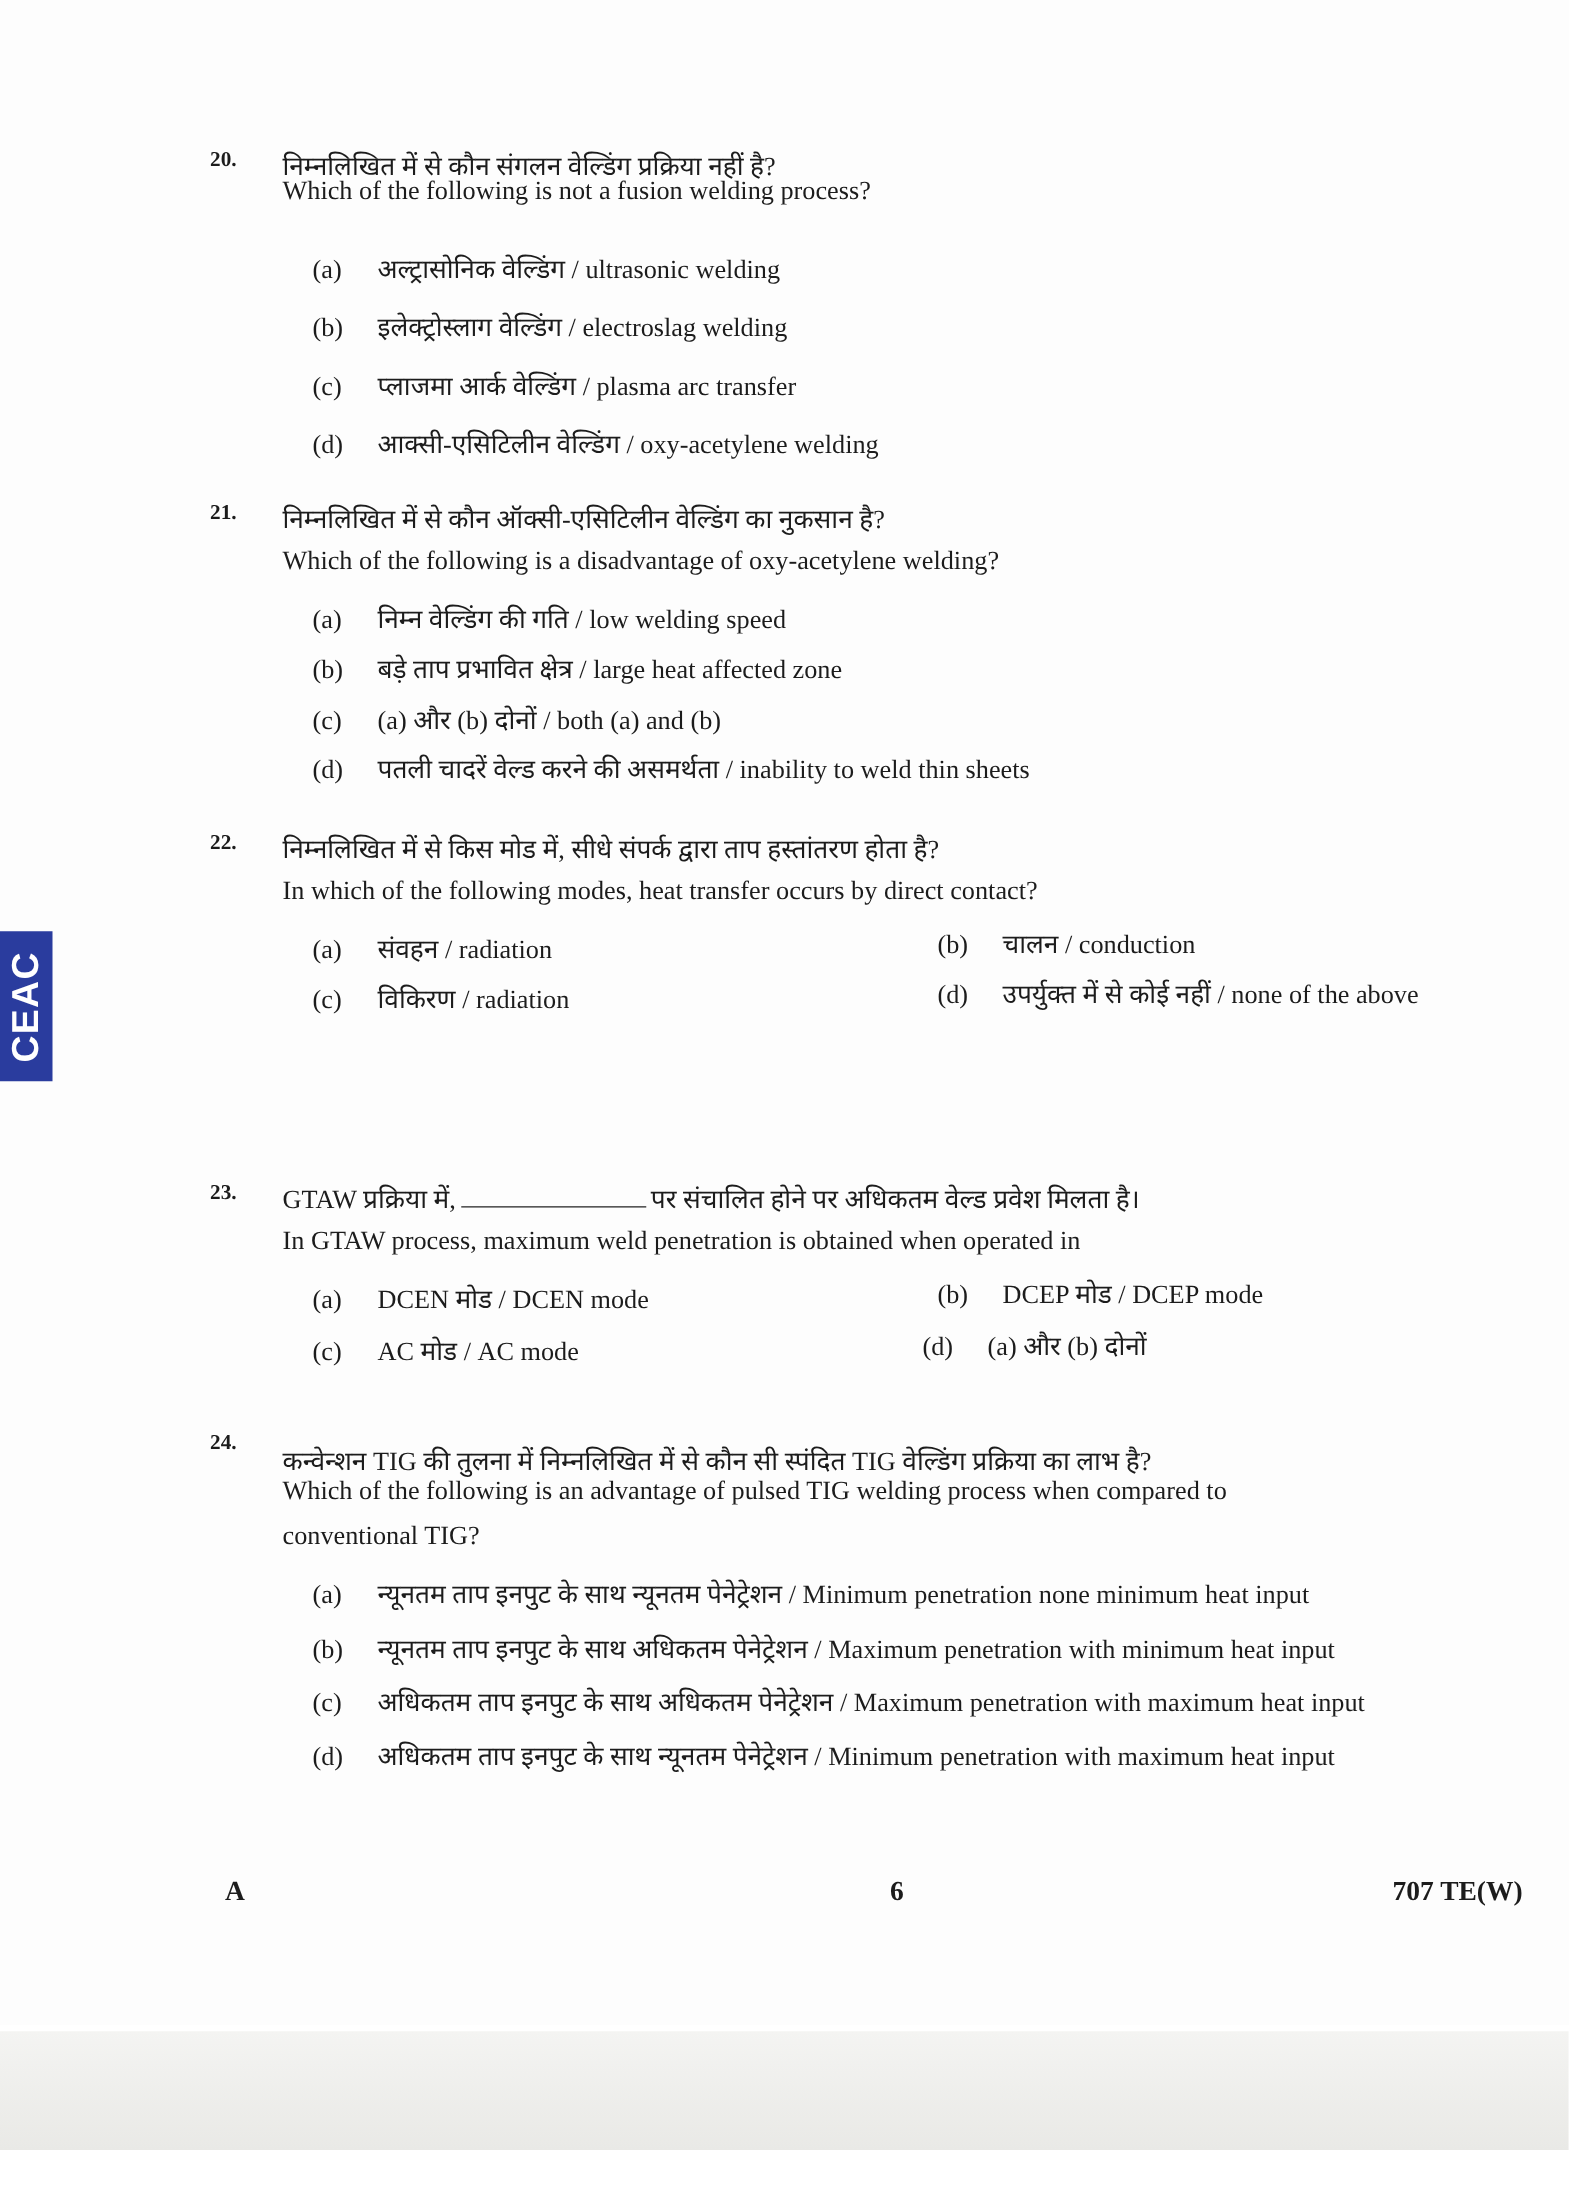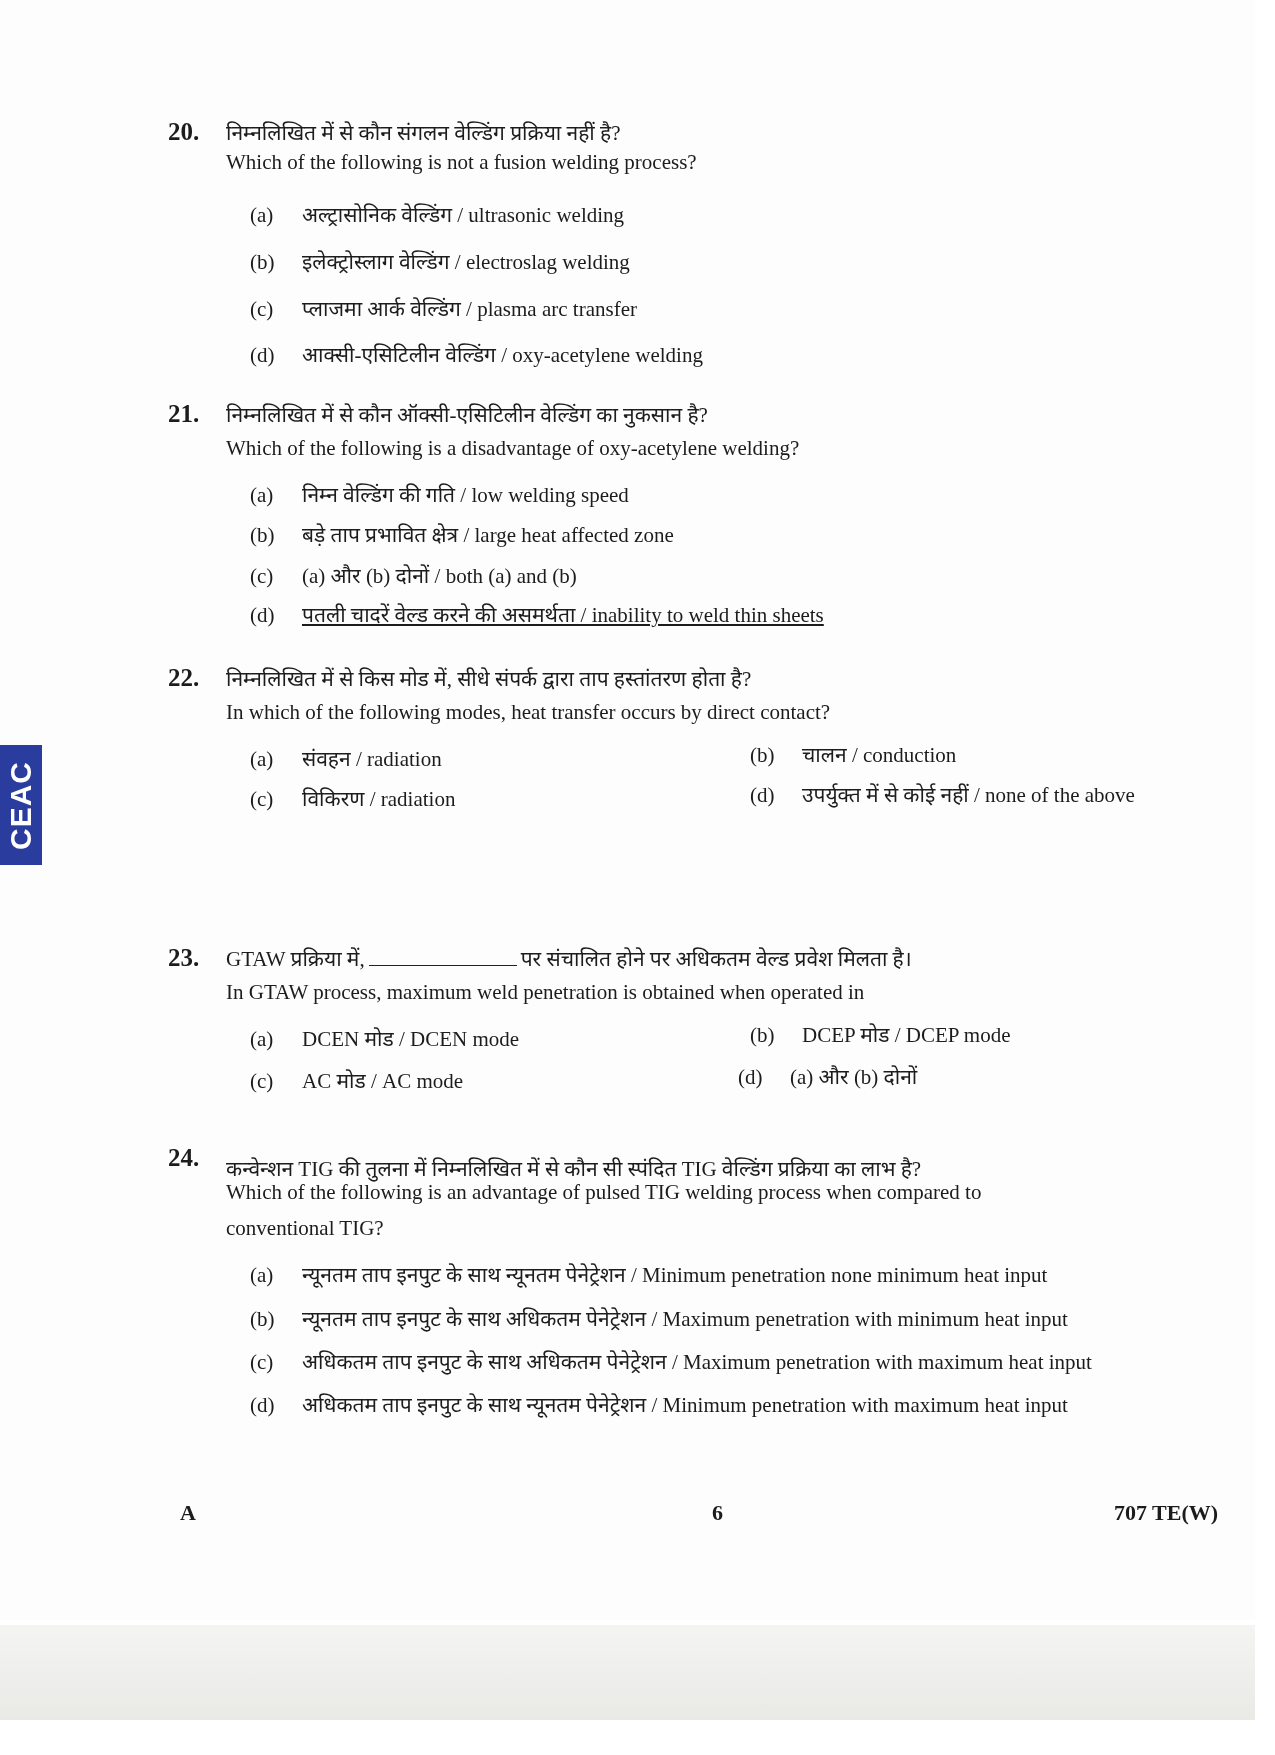--- a/index.html
+++ b/index.html
@@ -21,52 +21,52 @@
       background:linear-gradient(#f4f4f2, #e9e9e6);
     }
     .side-tab {
       position:absolute; left:0; top:745px; width:42px; height:120px;
       background:#2a3c9e; color:#fff;
       font-family:"Liberation Sans", sans-serif; font-weight:bold; font-size:30px;
       writing-mode:vertical-rl; transform:rotate(180deg);
       display:flex; align-items:center; justify-content:center; letter-spacing:1px;
     }
     .q { position:absolute; left:168px; width:1050px; font-size:21px; }
-    .qnum { position:absolute; left:0; top:0; font-weight:bold; font-size:25px; }
+    .qnum { position:absolute; left:0; top:0; font-weight:bold; font-size:17px; }
     .line { position:absolute; left:58px; white-space:nowrap; }
     .opt { position:absolute; white-space:nowrap;margin-left:44px; }
     .opt .lbl { display:inline-block; width:52px; }
     .blank { display:inline-block; width:148px; border-bottom:1.5px solid #222; height:18px; vertical-align:baseline; margin:0 4px; }
     .footer { position:absolute; top:1500px; font-weight:bold; font-size:22px; }
   </style>
 </head>
 <body>
 
 <div class="page">
 
   <div class="side-tab">CEAC</div>
 
   <div class="q" style="top:118px;">
     <span class="qnum">20.</span>
     <div class="line" style="top:0;">निम्नलिखित में से कौन संगलन वेल्डिंग प्रक्रिया नहीं है?</div>
-    <div class="line" style="top:32px;">Which of the following is not a fusion welding process?</div>
+    <div class="line" style="top:22px;">Which of the following is not a fusion welding process?</div>
     <div class="opt" style="left:38px;top:82px;"><span class="lbl">(a)</span><span>अल्ट्रासोनिक वेल्डिंग / ultrasonic welding</span></div>
     <div class="opt" style="left:38px;top:129px;"><span class="lbl">(b)</span><span>इलेक्ट्रोस्लाग वेल्डिंग / electroslag welding</span></div>
     <div class="opt" style="left:38px;top:176px;"><span class="lbl">(c)</span><span>प्लाजमा आर्क वेल्डिंग / plasma arc transfer</span></div>
     <div class="opt" style="left:38px;top:222px;"><span class="lbl">(d)</span><span>आक्सी-एसिटिलीन वेल्डिंग / oxy-acetylene welding</span></div>
   </div>
 
   <div class="q" style="top:400px;">
     <span class="qnum">21.</span>
     <div class="line" style="top:0;">निम्नलिखित में से कौन ऑक्सी-एसिटिलीन वेल्डिंग का नुकसान है?</div>
     <div class="line" style="top:36px;">Which of the following is a disadvantage of oxy-acetylene welding?</div>
     <div class="opt" style="left:38px;top:80px;"><span class="lbl">(a)</span><span>निम्न वेल्डिंग की गति / low welding speed</span></div>
     <div class="opt" style="left:38px;top:120px;"><span class="lbl">(b)</span><span>बड़े ताप प्रभावित क्षेत्र / large heat affected zone</span></div>
     <div class="opt" style="left:38px;top:161px;"><span class="lbl">(c)</span><span>(a) और (b) दोनों / both (a) and (b)</span></div>
-    <div class="opt" style="left:38px;top:200px;text-decoration:underline;"><span class="lbl">(d)</span><span>पतली चादरें वेल्ड करने की असमर्थता / inability to weld thin sheets</span></div>
+    <div class="opt" style="left:38px;top:200px;"><span class="lbl">(d)</span><span>पतली चादरें वेल्ड करने की असमर्थता / inability to weld thin sheets</span></div>
   </div>
 
   <div class="q" style="top:664px;">
     <span class="qnum">22.</span>
     <div class="line" style="top:0;">निम्नलिखित में से किस मोड में, सीधे संपर्क द्वारा ताप हस्तांतरण होता है?</div>
     <div class="line" style="top:36px;">In which of the following modes, heat transfer occurs by direct contact?</div>
     <div class="opt" style="left:38px;top:80px;"><span class="lbl">(a)</span><span>संवहन / radiation</span></div>
     <div class="opt" style="left:538px;top:76px;"><span class="lbl">(b)</span><span>चालन / conduction</span></div>
     <div class="opt" style="left:38px;top:120px;"><span class="lbl">(c)</span><span>विकिरण / radiation</span></div>
     <div class="opt" style="left:538px;top:116px;"><span class="lbl">(d)</span><span>उपर्युक्त में से कोई नहीं / none of the above</span></div>

